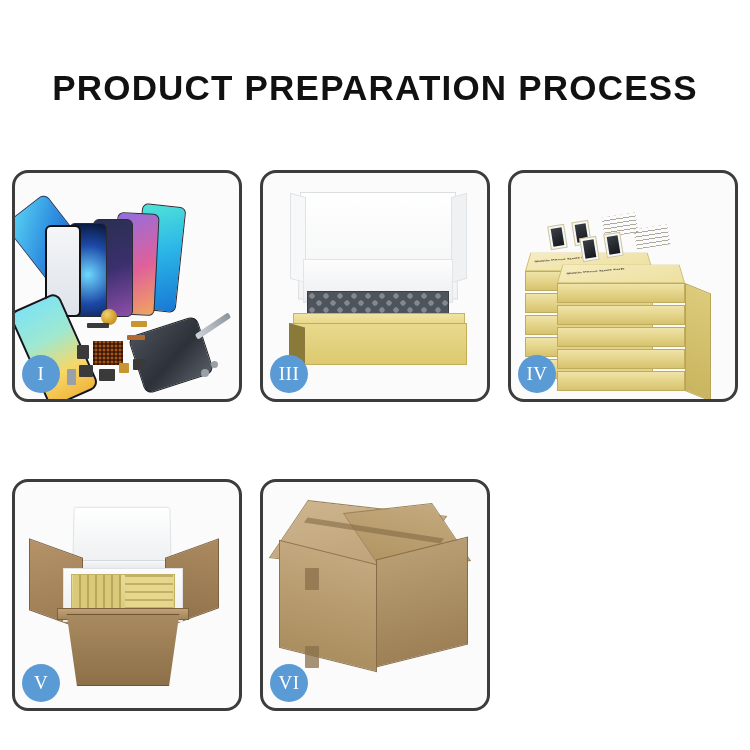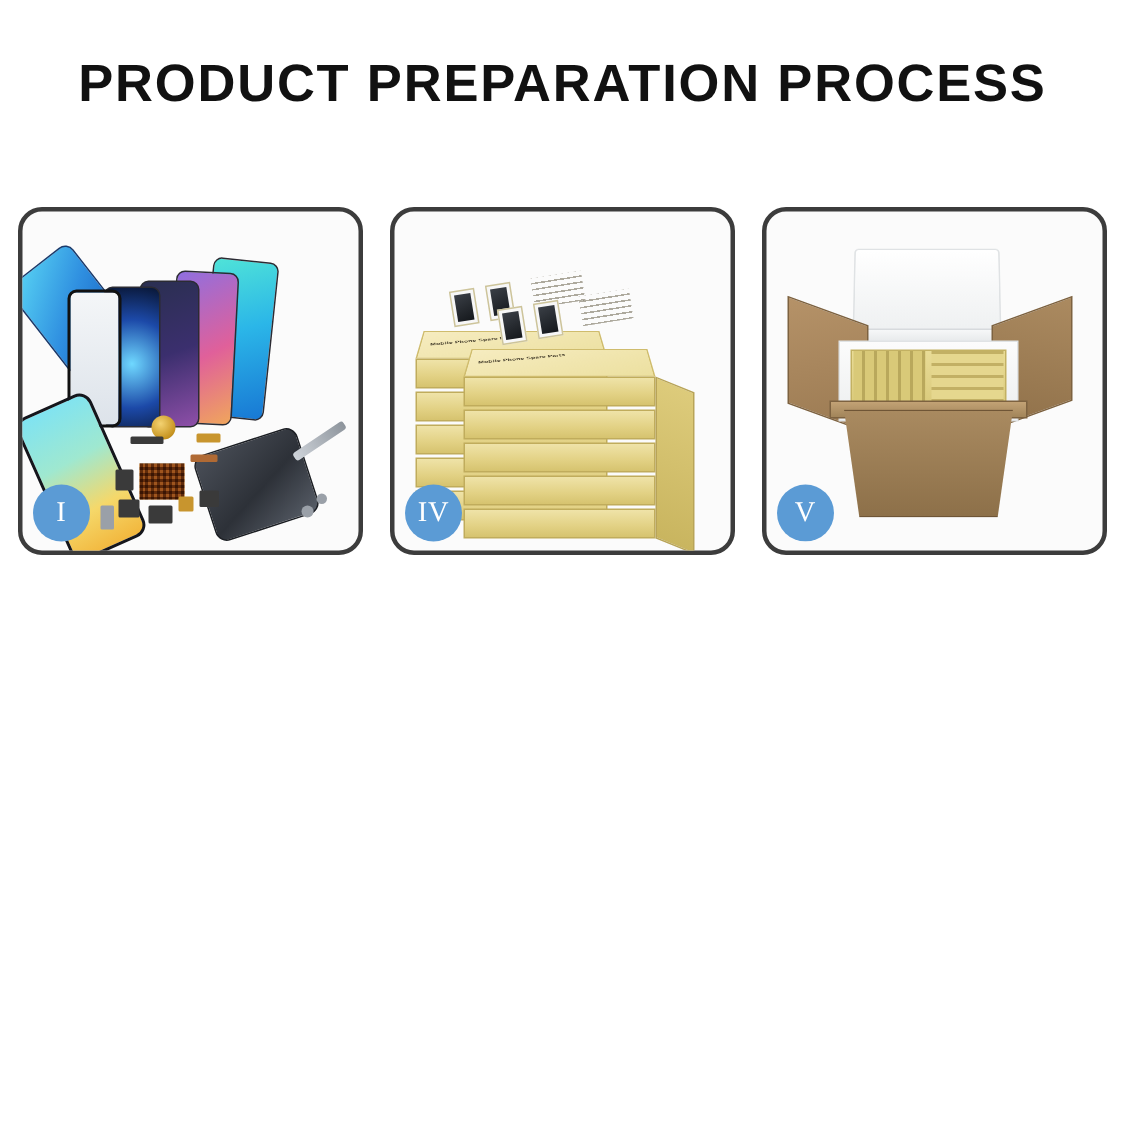--- a/index.html
+++ b/index.html
@@ -5,21 +5,21 @@
   * { box-sizing: border-box; margin: 0; padding: 0; }
   html, body {
     width: 750px; height: 750px;
     background: #ffffff;
     font-family: "Liberation Sans", sans-serif;
     overflow: hidden;
   }
   #page { position: relative; width: 750px; height: 750px; background: #fff; }
 
   
-  .header { padding-top: 38px; text-align: center; }
+  .header { padding-top: 38px; text-align: center; margin-top: 32px; }
   .title {
     font-size: 35px; font-weight: 700; letter-spacing: 1.2px;
     color: #111; line-height: 1.05; white-space: nowrap;
   }
   .subtitle {
     margin-top: 11px; font-size: 15px; color: #1a1a1a;
     font-weight: 400; letter-spacing: .1px; white-space: nowrap;
   }
 
   
@@ -341,20 +341,33 @@
         <div class="part" style="left:84px;  top:196px; width:16px; height:12px;"></div>
         <div class="part gold" style="left:104px;top:190px; width:10px; height:10px;"></div>
         <div class="part" style="left:118px; top:186px; width:13px; height:11px;"></div>
         <div class="part silver" style="left:186px;top:196px; width:8px; height:8px;border-radius:50%;"></div>
         <div class="part silver" style="left:196px;top:188px; width:7px; height:7px;border-radius:50%;"></div>
       </div>
       <div class="badge">I</div>
     </div>
 
 
+    <div class="panel">
+      <div class="stage">
+        <div class="b3-lid"></div>
+        <div class="b3-lid-flapL"></div>
+        <div class="b3-lid-flapR"></div>
+        <div class="b3-foam"></div>
+        <div class="b3-contents"></div>
+        <div class="b3-rim"></div>
+        <div class="b3-front"></div>
+        <div class="b3-side"></div>
+      </div>
+      <div class="badge">III</div>
+    </div>
 
     <div class="panel">
       <div class="stage">
 
         <div class="st-box" style="left:14px; top:186px;"></div>
         <div class="st-box" style="left:14px; top:164px;"></div>
         <div class="st-box" style="left:14px; top:142px;"></div>
         <div class="st-box" style="left:14px; top:120px;"></div>
         <div class="st-box" style="left:14px; top:98px;"></div>
         <div class="st-top" style="left:14px; top:64px;">
@@ -397,15 +410,27 @@
         <div class="c5-foam"></div>
         <div class="c5-inner"></div>
         <div class="c5-slats"></div>
         <div class="c5-slats2"></div>
         <div class="c5-rim"></div>
         <div class="c5-body"></div>
       </div>
       <div class="badge">V</div>
     </div>
 
+    <div class="panel">
+      <div class="stage">
+        <div class="c6-top"></div>
+        <div class="c6-top2"></div>
+        <div class="c6-seam"></div>
+        <div class="c6-left"></div>
+        <div class="c6-right"></div>
+        <div class="c6-tape" style="left:42px; top:86px;"></div>
+        <div class="c6-tape" style="left:42px; top:164px;"></div>
+      </div>
+      <div class="badge">VI</div>
+    </div>
 
   </div>
 </div>
 
 </body></html>

